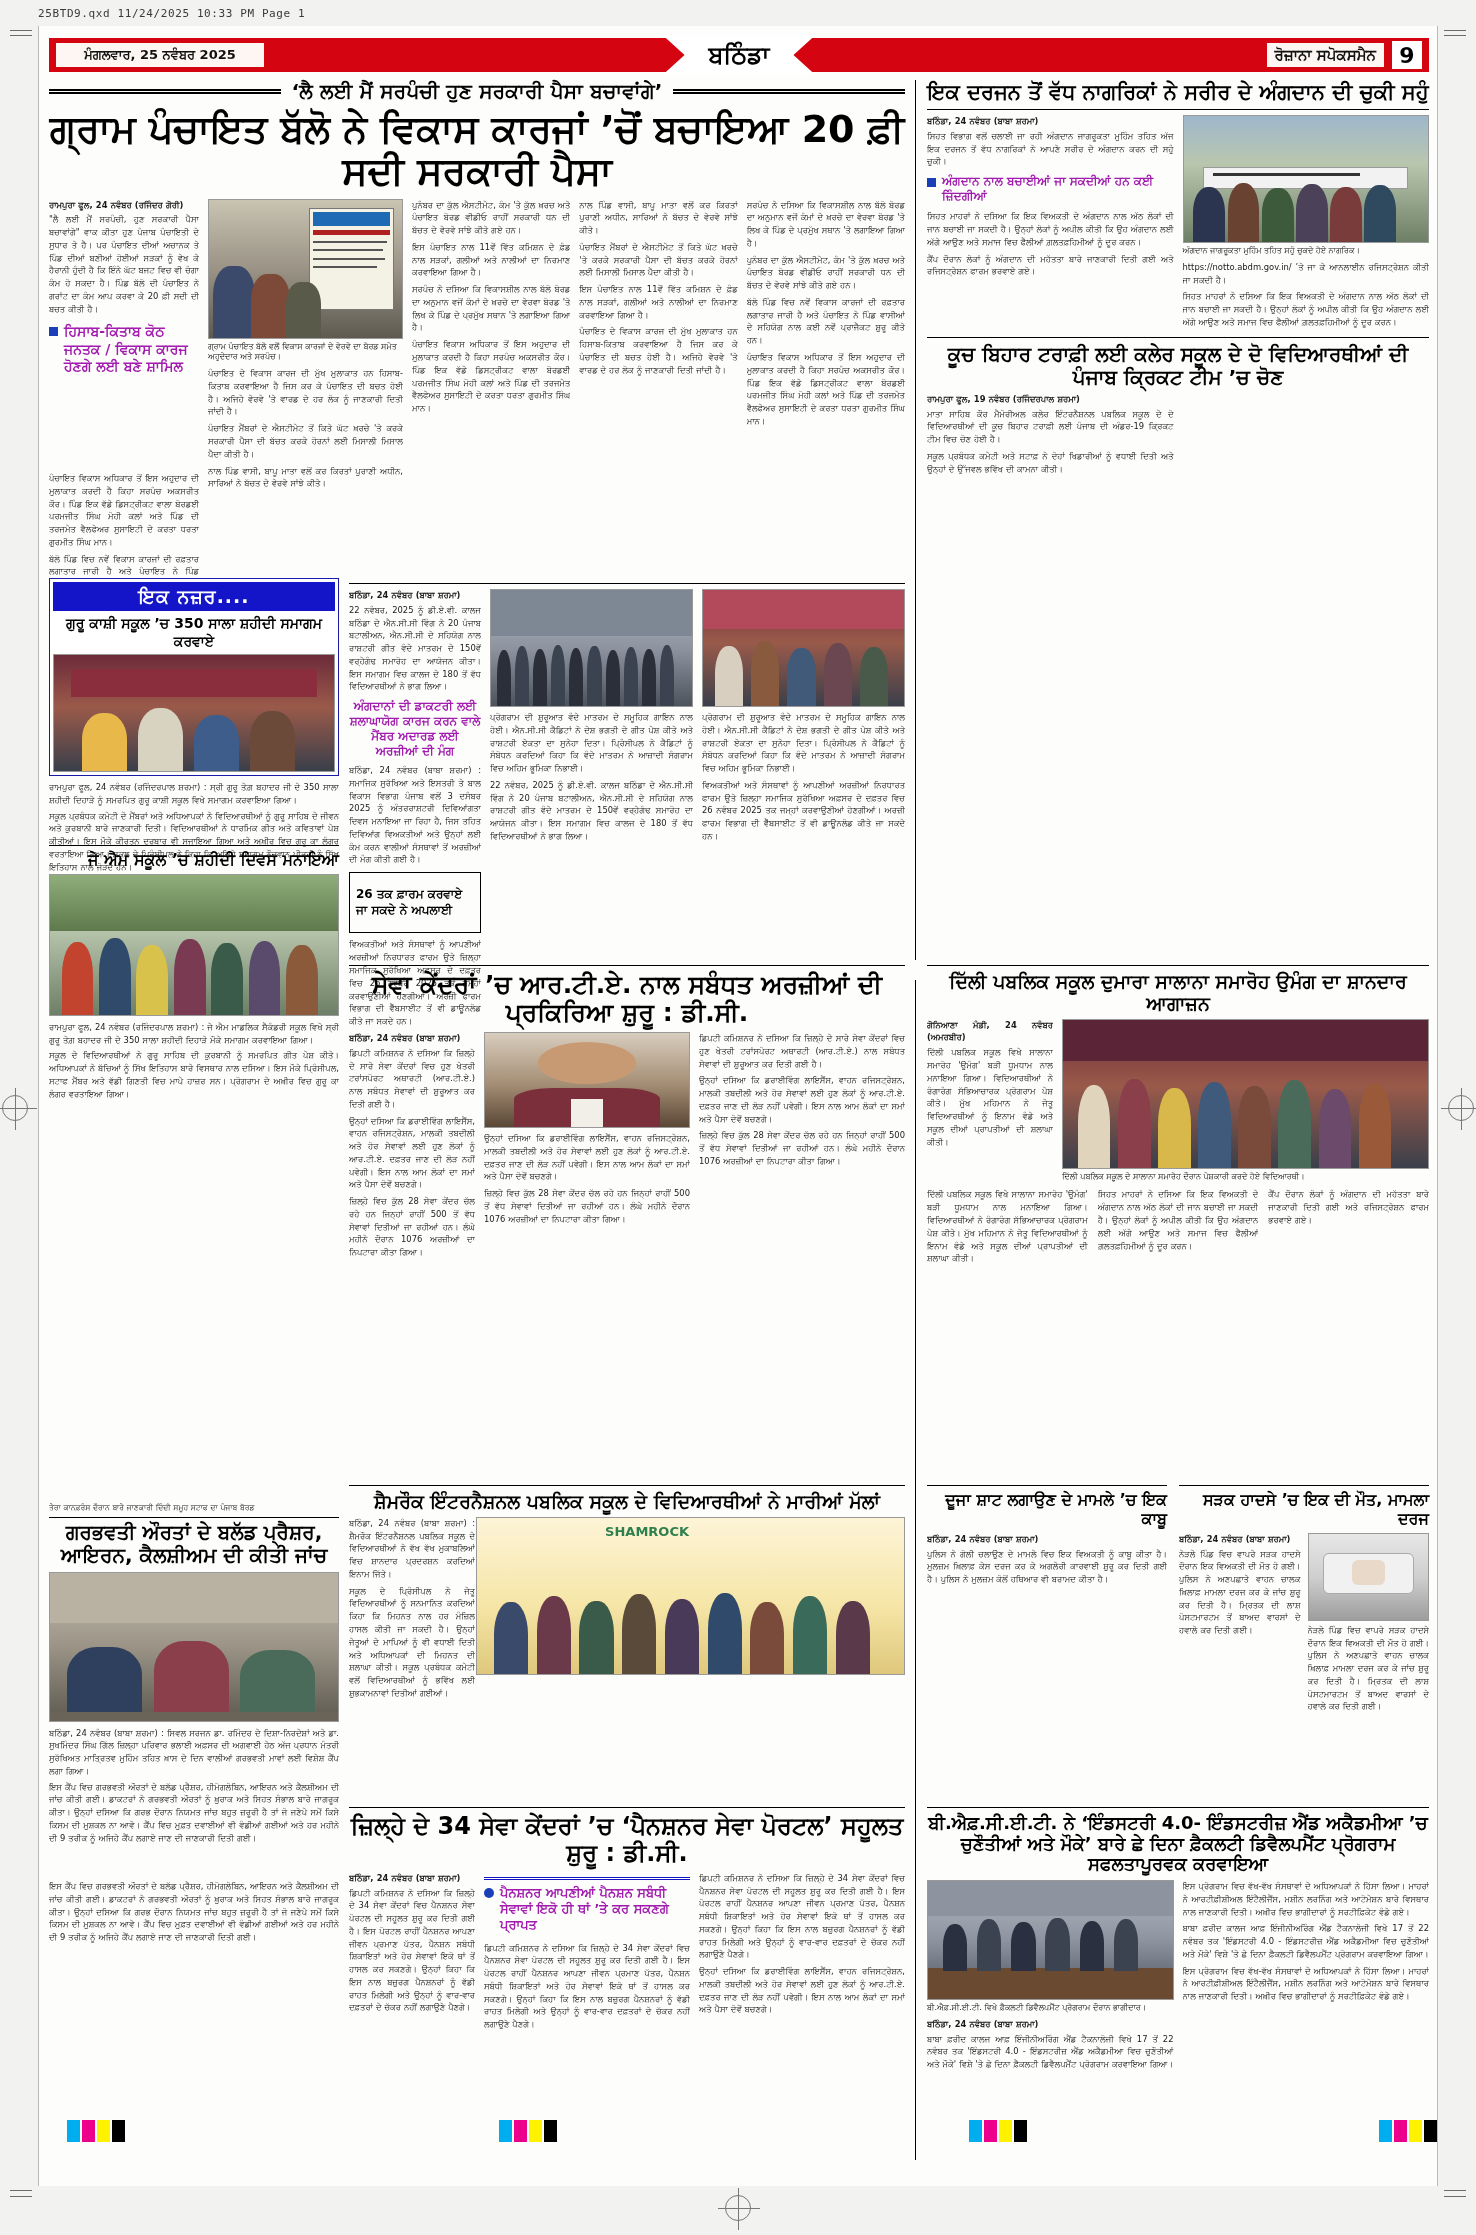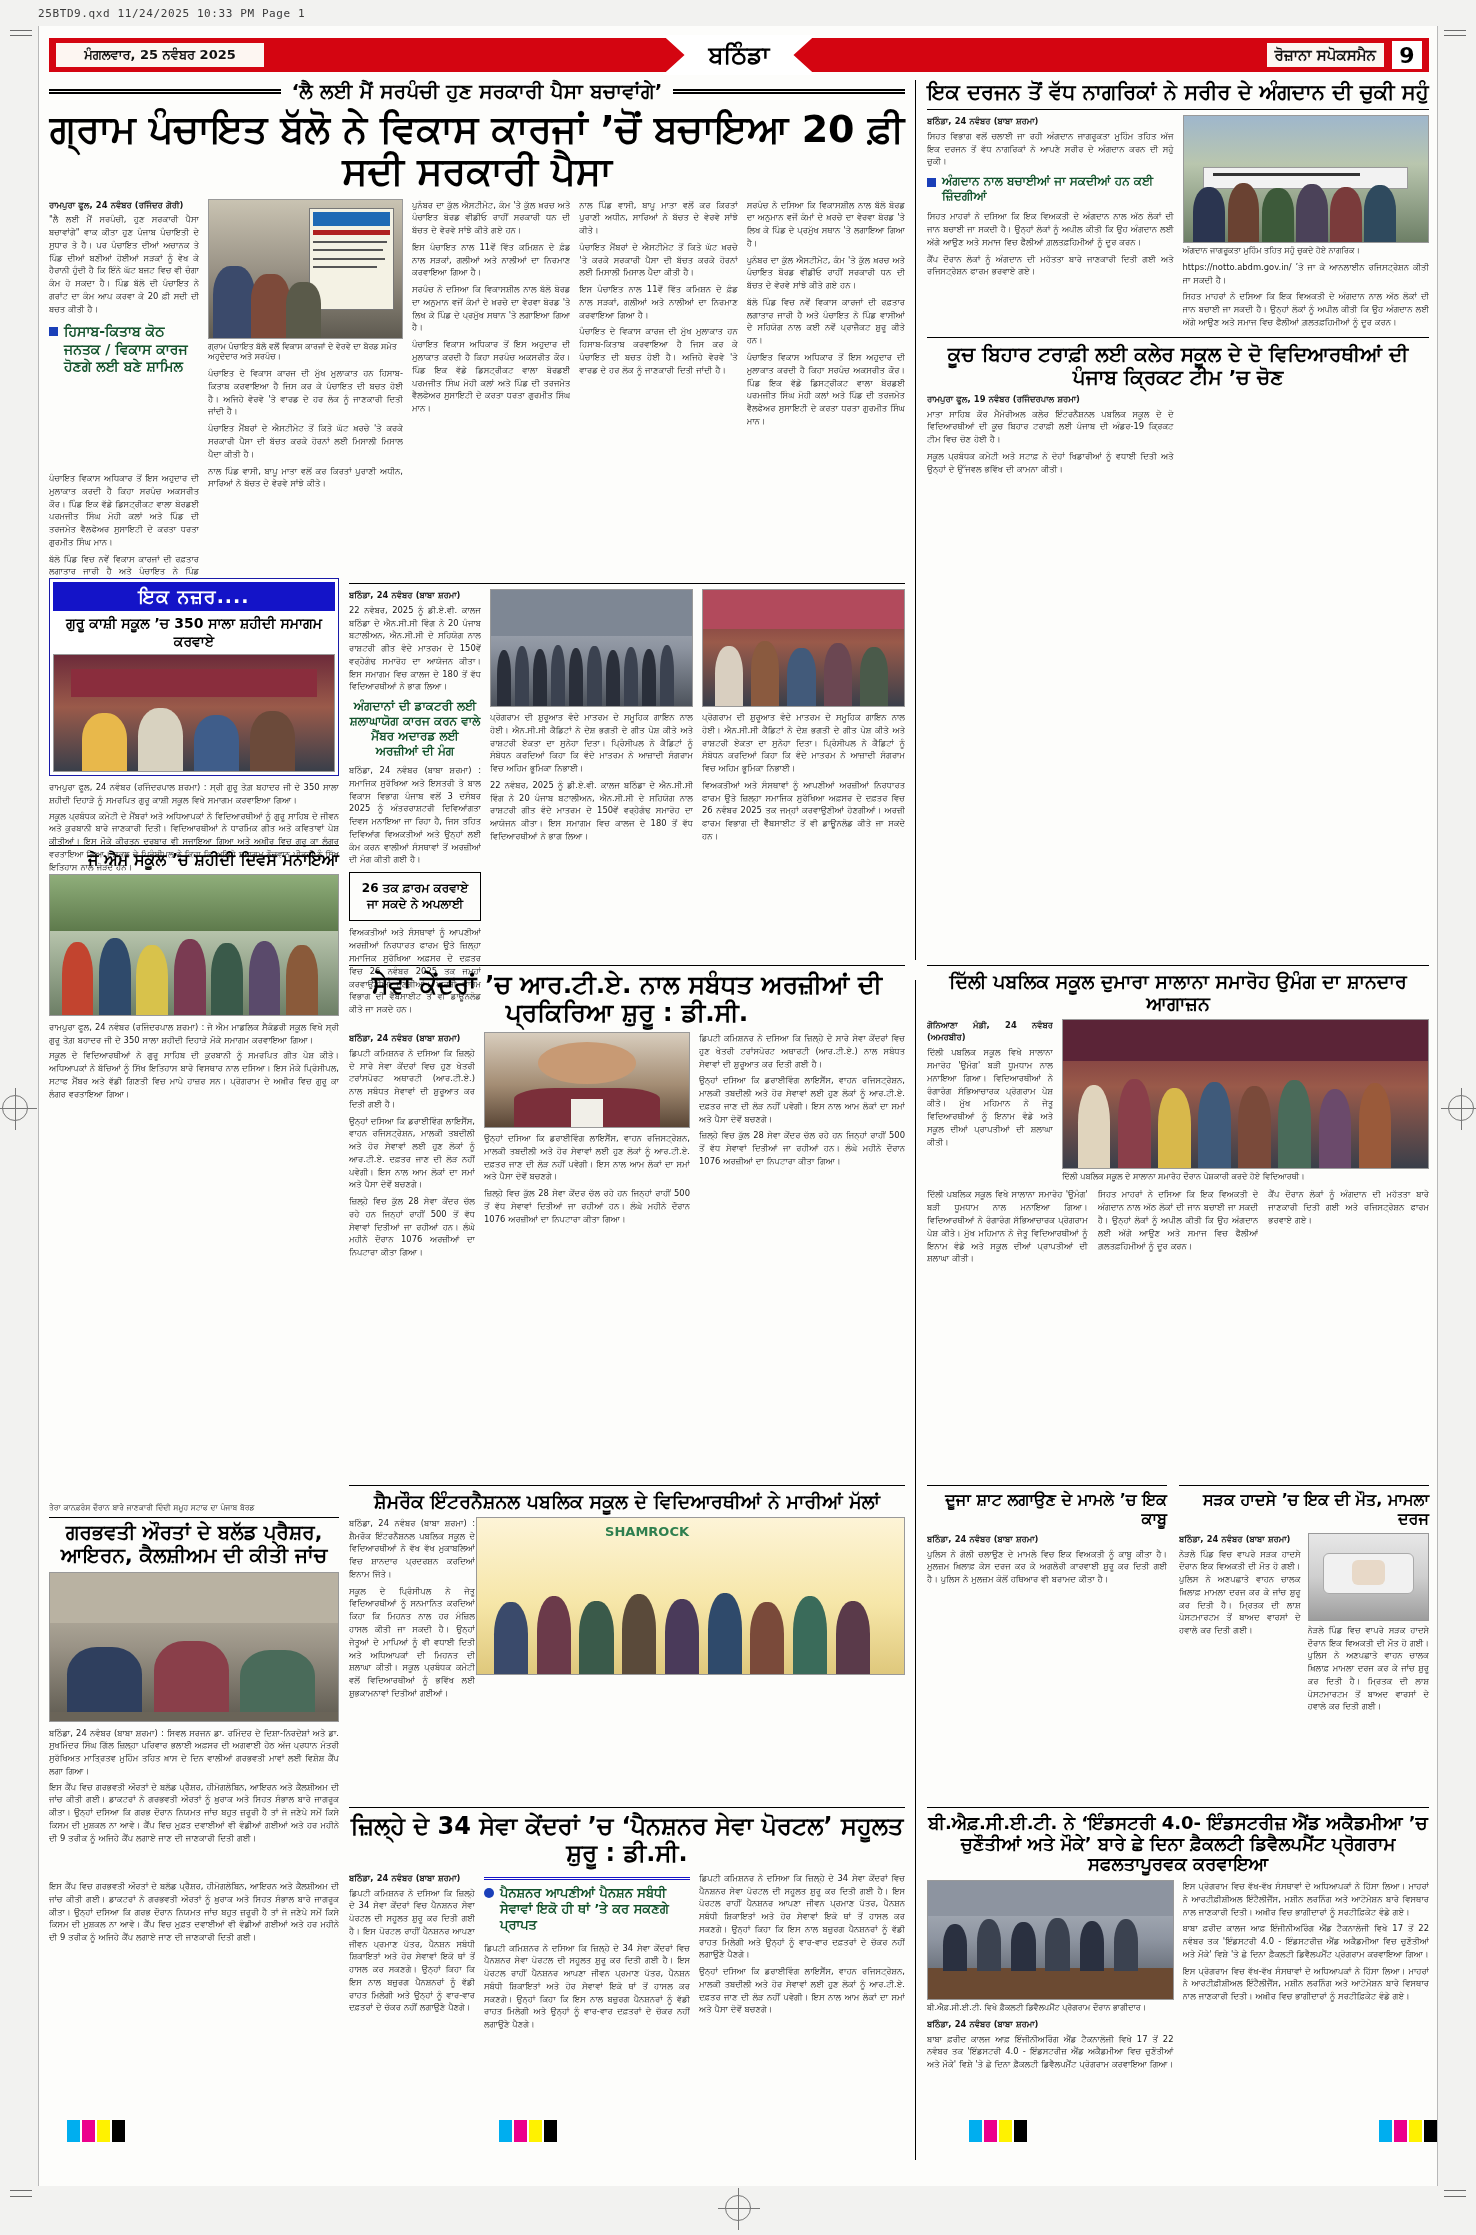--- a/index.html
+++ b/index.html
@@ -111,25 +111,25 @@
   }
   .glance-item {
     font-size:14px; font-weight:bold; text-align:center; color:#000;
     padding:4px 2px; line-height:1.25;
   }
 
   
   .bullet-head{ display:flex; gap:6px; align-items:flex-start; }
   .bullet-head .sq{ width:9px;height:9px;background:#1a3fb8;margin-top:4px;flex:0 0 auto;}
   .bullet-head .dot{ width:10px;height:10px;border-radius:50%;background:#1a3fb8;margin-top:3px;flex:0 0 auto;}
-  .bullet-head .tx{ font-size:14px;font-weight:bold;line-height:1.25;color:#14532d;}
+  .bullet-head .tx{ font-size:14px;font-weight:bold;line-height:1.25;color:#a21caf;}
 
   .boxnote {
-    border:1px solid #000; padding:8px 6px; font-size:14px; font-weight:bold;
-    line-height:1.3; text-align:center;
+    border:1px solid #000; padding:14px 6px; font-size:14px; font-weight:bold;
+    line-height:1.3; 
   }
   .hr-black { border-top:1px solid #000; margin:5px 0; }
   .hr-blue  { border-top:3px double #1414c8; margin:5px 0; }
 
   
   .colorbars { position:absolute; left:0; right:0; bottom:44px; height:22px; }
   .cbgroup { position:absolute; display:flex; gap:2px; }
   .cb { width:13px; height:22px; }
   .cb.c{background:#00aeef;} .cb.m{background:#ec008c;} .cb.y{background:#fff200;} .cb.k{background:#000;}
 

